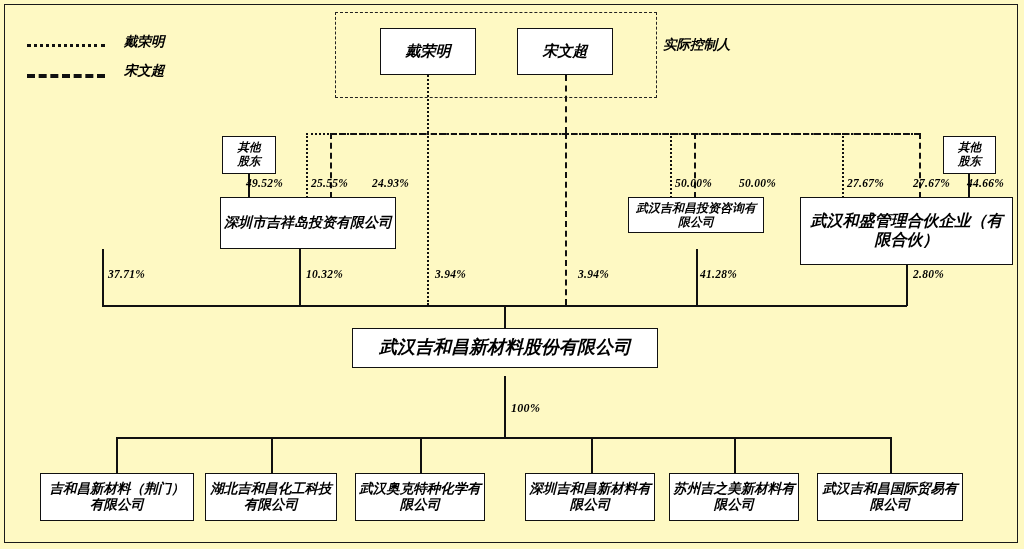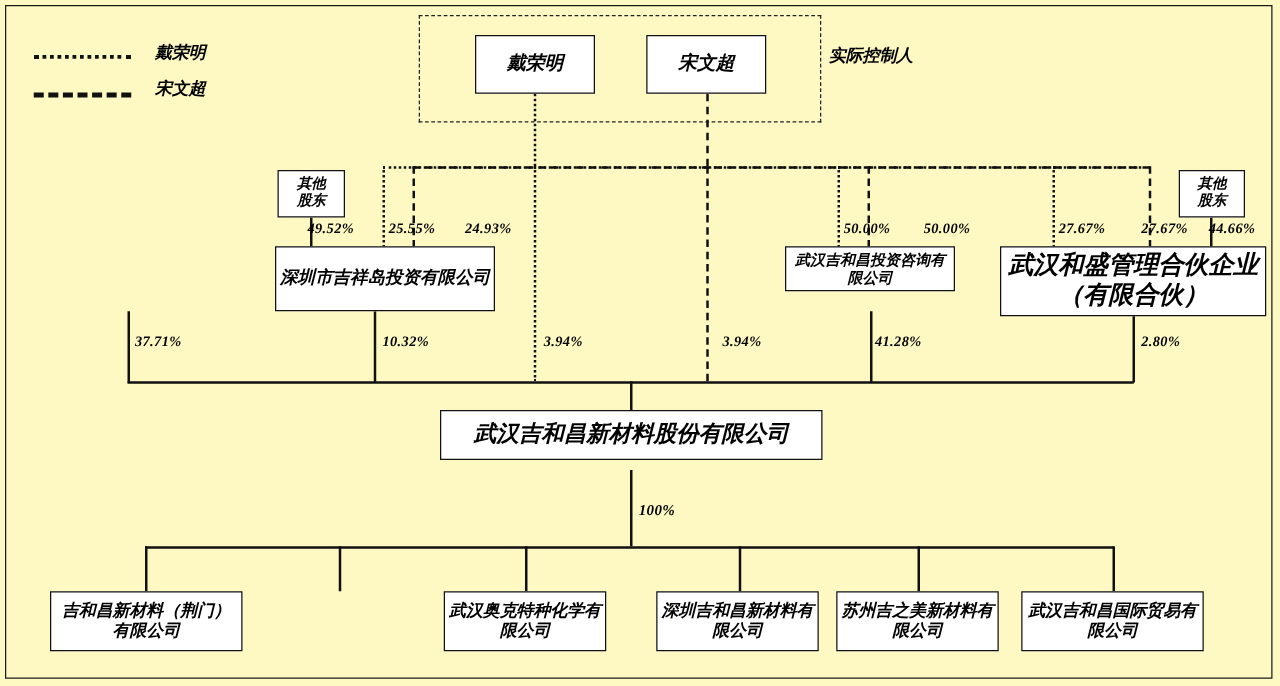--- a/index.html
+++ b/index.html
@@ -101,21 +101,21 @@
 
 
   <div class="box" style="left:220px;top:197px;width:176px;height:52px;font-size:14px;">
     <span>深圳市吉祥岛投资有限公司</span>
   </div>
 
   <div class="box" style="left:628px;top:197px;width:136px;height:36px;font-size:12px;">
     <span>武汉吉和昌投资咨询有限公司</span>
   </div>
 
-  <div class="box" style="left:800px;top:197px;width:213px;height:56px;font-size:20px;">
+  <div class="box" style="left:800px;top:197px;width:213px;height:68px;font-size:16px;">
     <span>武汉和盛管理合伙企业（有限合伙）</span>
   </div>
 
   <div class="ln v" style="left:102px;top:249px;height:57px;"></div>
   <div class="ln v" style="left:299px;top:249px;height:57px;"></div>
   <div class="ln v" style="left:696px;top:249px;height:57px;"></div>
   <div class="ln v" style="left:906px;top:249px;height:57px;"></div>
 
   <div class="lbl pct" style="left:108px;top:268px;">37.71%</div>
   <div class="lbl pct" style="left:306px;top:268px;">10.32%</div>
@@ -140,20 +140,23 @@
   <div class="ln v" style="left:271px;top:437px;height:36px;"></div>
   <div class="ln v" style="left:420px;top:437px;height:36px;"></div>
   <div class="ln v" style="left:591px;top:437px;height:36px;"></div>
   <div class="ln v" style="left:734px;top:437px;height:36px;"></div>
   <div class="ln v" style="left:890px;top:437px;height:36px;"></div>
 
   <div class="box" style="left:40px;top:473px;width:154px;height:48px;font-size:13.5px;">
     <span>吉和昌新材料（荆门）有限公司</span>
   </div>
 
+  <div class="box" style="left:205px;top:473px;width:132px;height:48px;font-size:13.5px;">
+    <span>湖北吉和昌化工科技有限公司</span>
+  </div>
 
   <div class="box" style="left:355px;top:473px;width:130px;height:48px;font-size:13.5px;">
     <span>武汉奥克特种化学有限公司</span>
   </div>
 
   <div class="box" style="left:669px;top:473px;width:130px;height:48px;font-size:13.5px;">
     <span>苏州吉之美新材料有限公司</span>
   </div>
 
   <div class="box" style="left:525px;top:473px;width:130px;height:48px;font-size:13.5px;">

